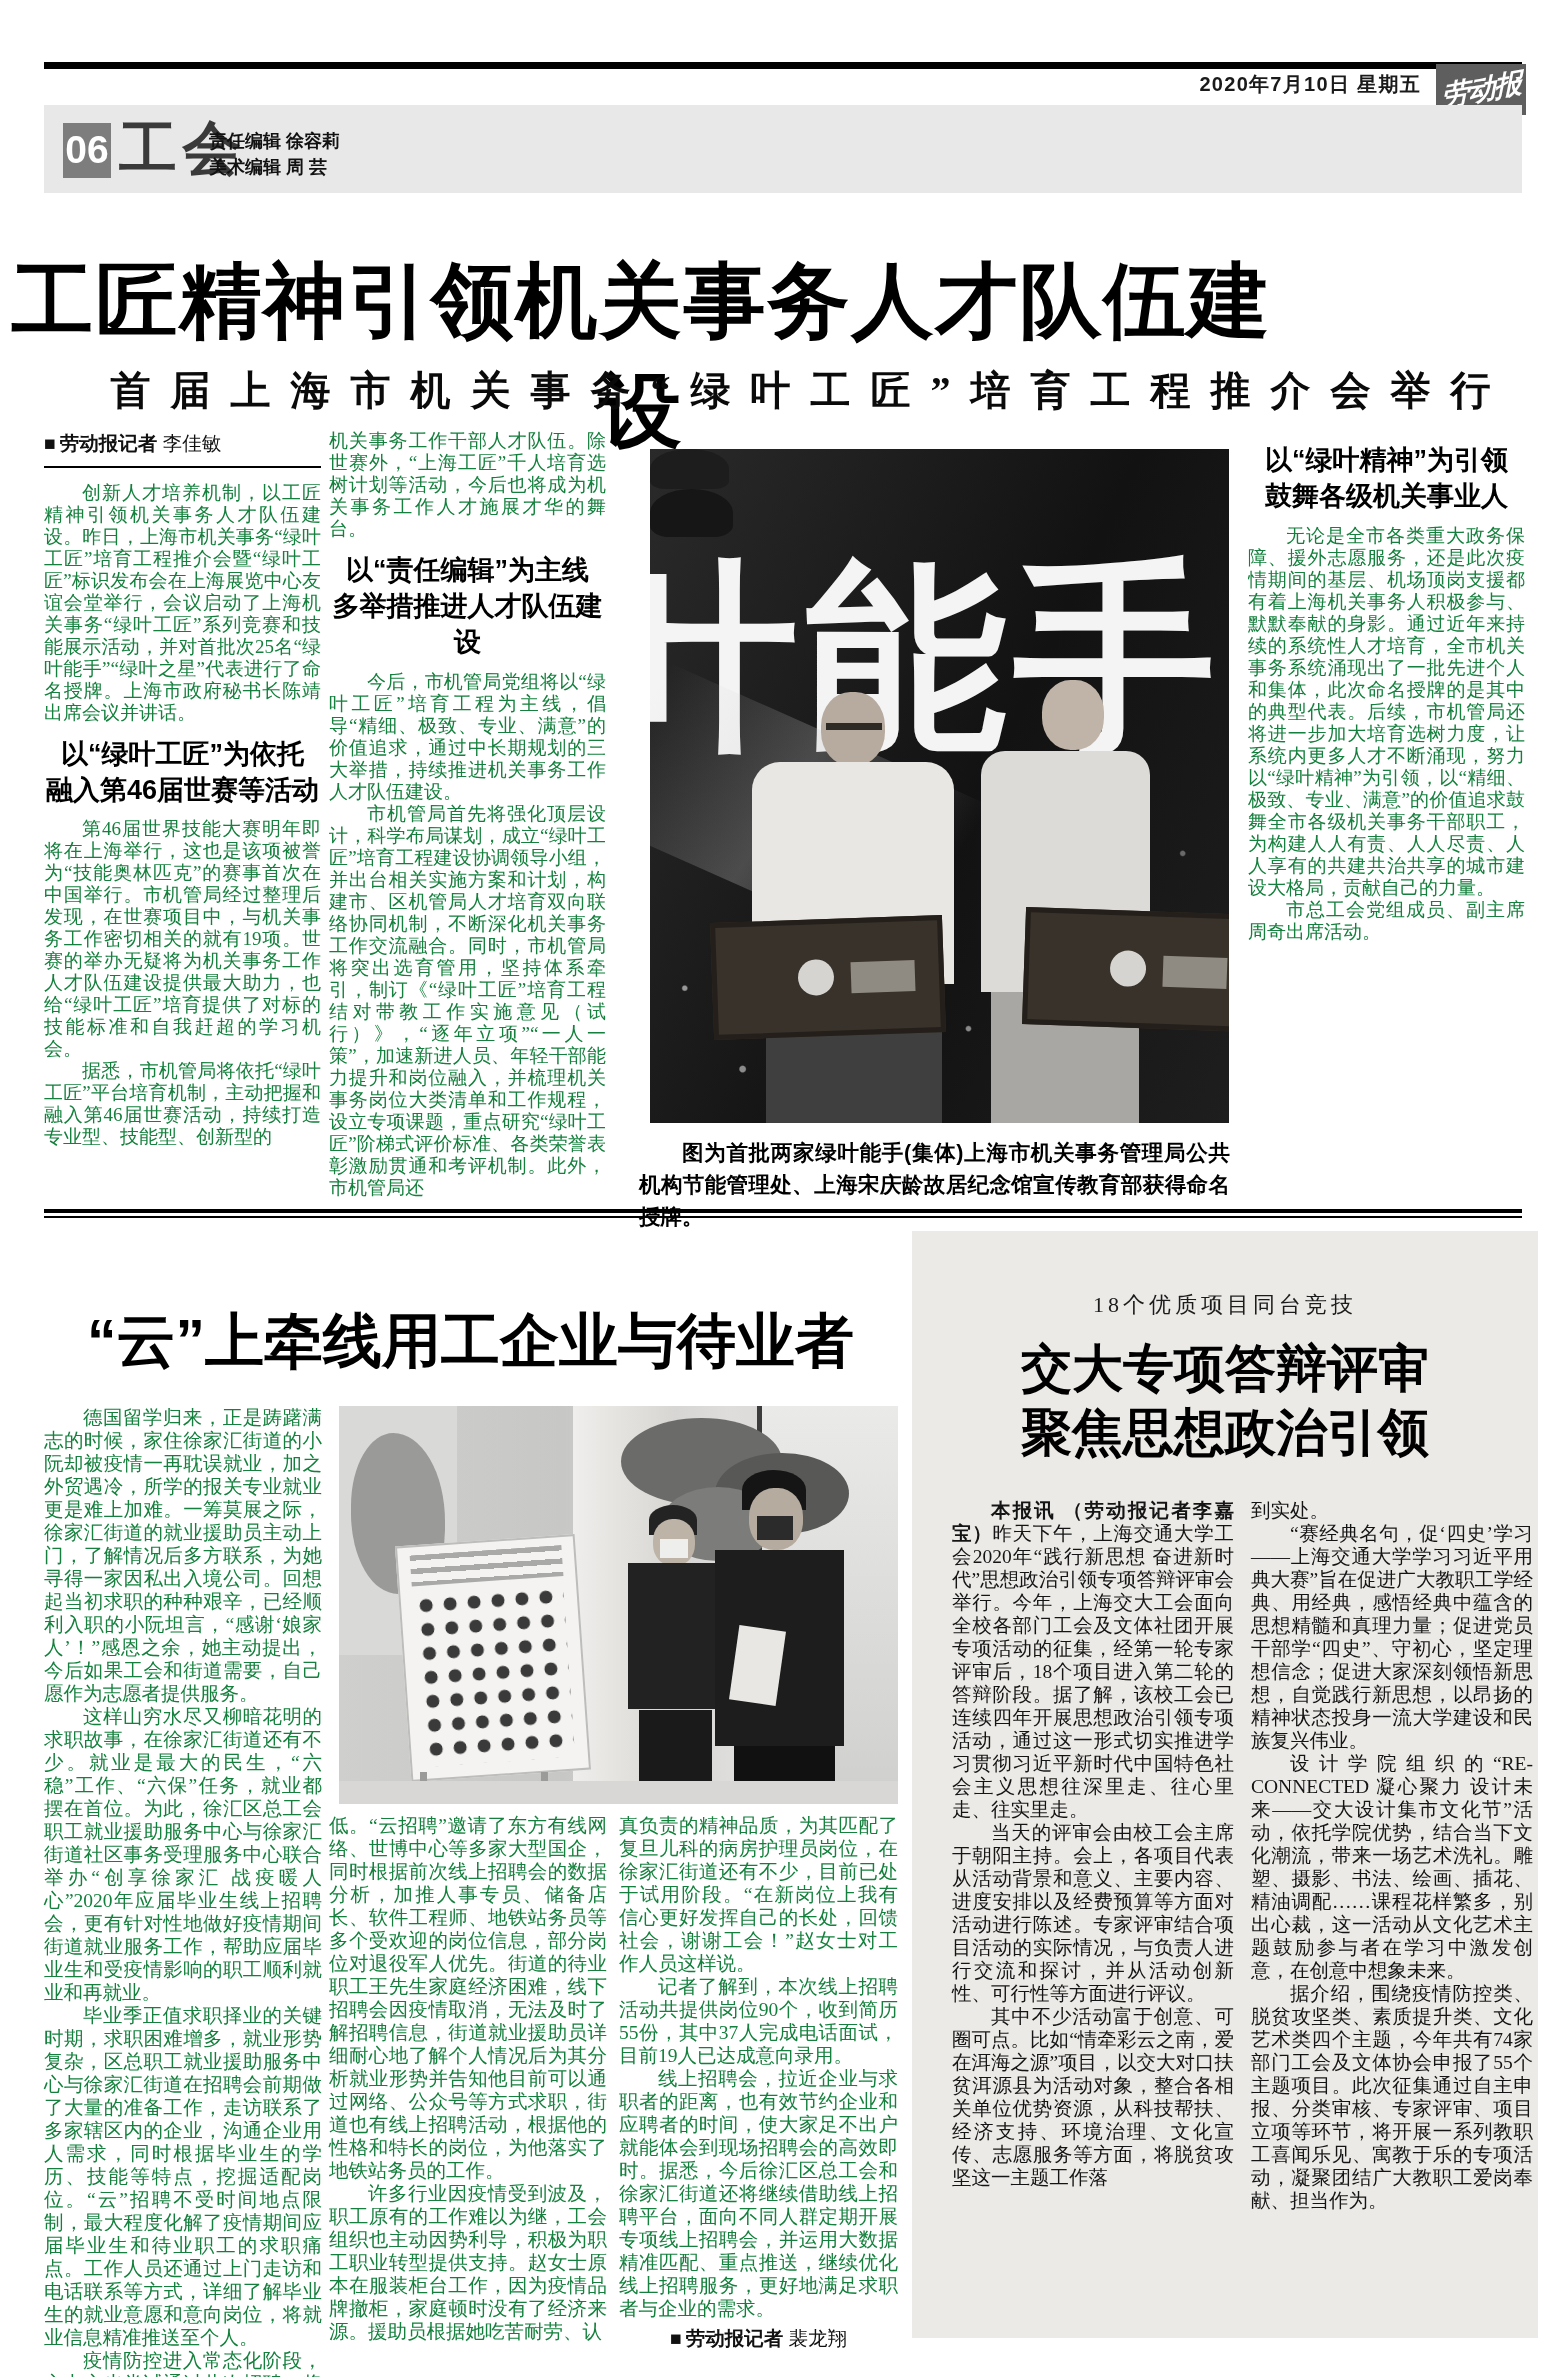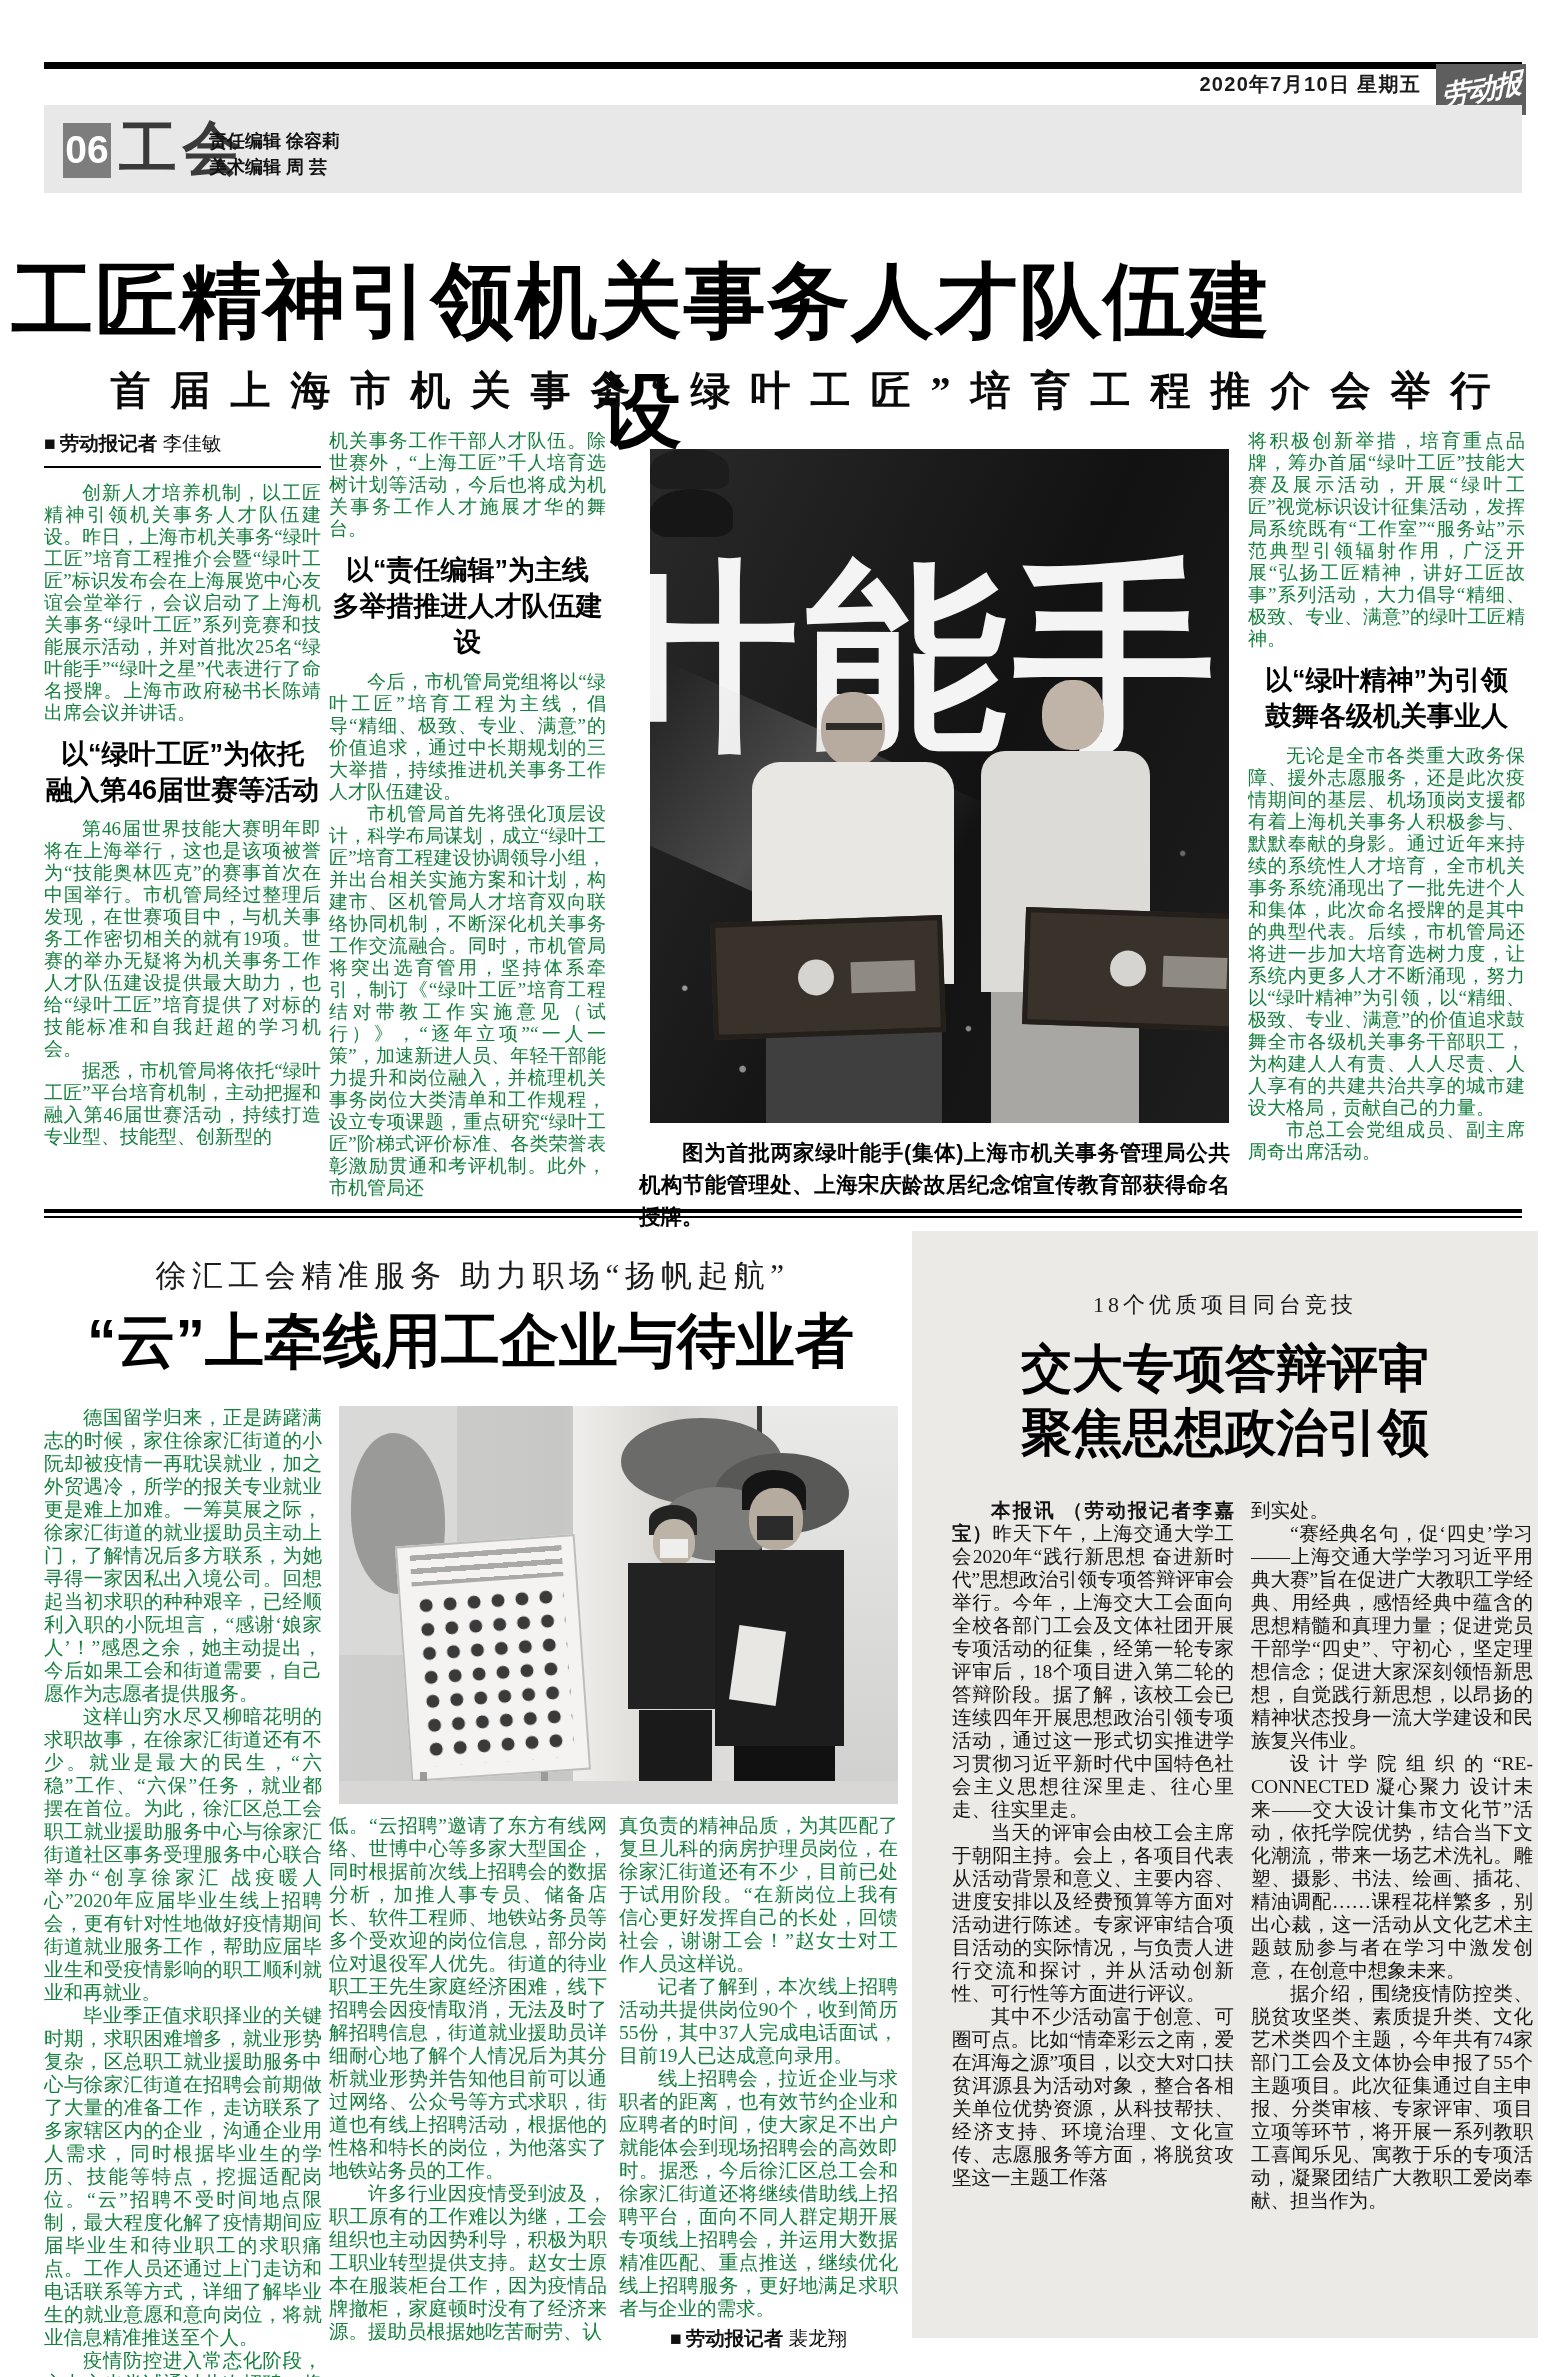--- a/index.html
+++ b/index.html
@@ -191,32 +191,30 @@
       <div class="plate"></div>
     </div>
     <div class="plaque pb">
       <div class="medal"></div>
       <div class="plate"></div>
     </div>
   </div>
   <p class="caption">图为首批两家绿叶能手(集体)上海市机关事务管理局公共机构节能管理处、上海宋庆龄故居纪念馆宣传教育部获得命名授牌。</p>
 
   <div class="col" style="left:1248px;top:430px;height:778px;overflow:hidden;">
-    <p>将积极创新举措，培育重点品牌，筹办首届“绿叶工匠”技能大赛及展示活动，开展“绿叶工匠”视觉标识设计征集活动，发挥局系统既有“工作室”“服务站”示范典型引领辐射作用，广泛开展“弘扬工匠精神，讲好工匠故事”系列活动，大力倡导“精细、极致、专业、满意”的绿叶工匠精神。</p>
     <div class="colsub">
       <div>以“绿叶精神”为引领</div>
       <div>鼓舞各级机关事业人</div>
     </div>
     <p class="ind">无论是全市各类重大政务保障、援外志愿服务，还是此次疫情期间的基层、机场顶岗支援都有着上海机关事务人积极参与、默默奉献的身影。通过近年来持续的系统性人才培育，全市机关事务系统涌现出了一批先进个人和集体，此次命名授牌的是其中的典型代表。后续，市机管局还将进一步加大培育选树力度，让系统内更多人才不断涌现，努力以“绿叶精神”为引领，以“精细、极致、专业、满意”的价值追求鼓舞全市各级机关事务干部职工，为构建人人有责、人人尽责、人人享有的共建共治共享的城市建设大格局，贡献自己的力量。</p>
     <p class="ind">市总工会党组成员、副主席周奇出席活动。</p>
   </div>
 
   <div class="midrule"></div>
 
-  <p class="kicker jobk">徐汇工会精准服务 助力职场“扬帆起航”</p>
   <h2 class="jobhead">“云”上牵线用工企业与待业者</h2>
 
   <div class="col jobcol" style="left:44px;top:1406px;width:278px;">
     <p class="ind">德国留学归来，正是踌躇满志的时候，家住徐家汇街道的小阮却被疫情一再耽误就业，加之外贸遇冷，所学的报关专业就业更是难上加难。一筹莫展之际，徐家汇街道的就业援助员主动上门，了解情况后多方联系，为她寻得一家因私出入境公司。回想起当初求职的种种艰辛，已经顺利入职的小阮坦言，“感谢‘娘家人’！”感恩之余，她主动提出，今后如果工会和街道需要，自己愿作为志愿者提供服务。</p>
     <p class="ind">这样山穷水尽又柳暗花明的求职故事，在徐家汇街道还有不少。就业是最大的民生，“六稳”工作、“六保”任务，就业都摆在首位。为此，徐汇区总工会职工就业援助服务中心与徐家汇街道社区事务受理服务中心联合举办“创享徐家汇 战疫暖人心”2020年应届毕业生线上招聘会，更有针对性地做好疫情期间街道就业服务工作，帮助应届毕业生和受疫情影响的职工顺利就业和再就业。</p>
     <p class="ind">毕业季正值求职择业的关键时期，求职困难增多，就业形势复杂，区总职工就业援助服务中心与徐家汇街道在招聘会前期做了大量的准备工作，走访联系了多家辖区内的企业，沟通企业用人需求，同时根据毕业生的学历、技能等特点，挖掘适配岗位。“云”招聘不受时间地点限制，最大程度化解了疫情期间应届毕业生和待业职工的求职痛点。工作人员还通过上门走访和电话联系等方式，详细了解毕业生的就业意愿和意向岗位，将就业信息精准推送至个人。</p>
     <p class="ind">疫情防控进入常态化阶段，主办方也尝试通过此次招聘，将疫情对辖区职工的冲击降到最</p>
   </div>
 
   <div class="photo2">

